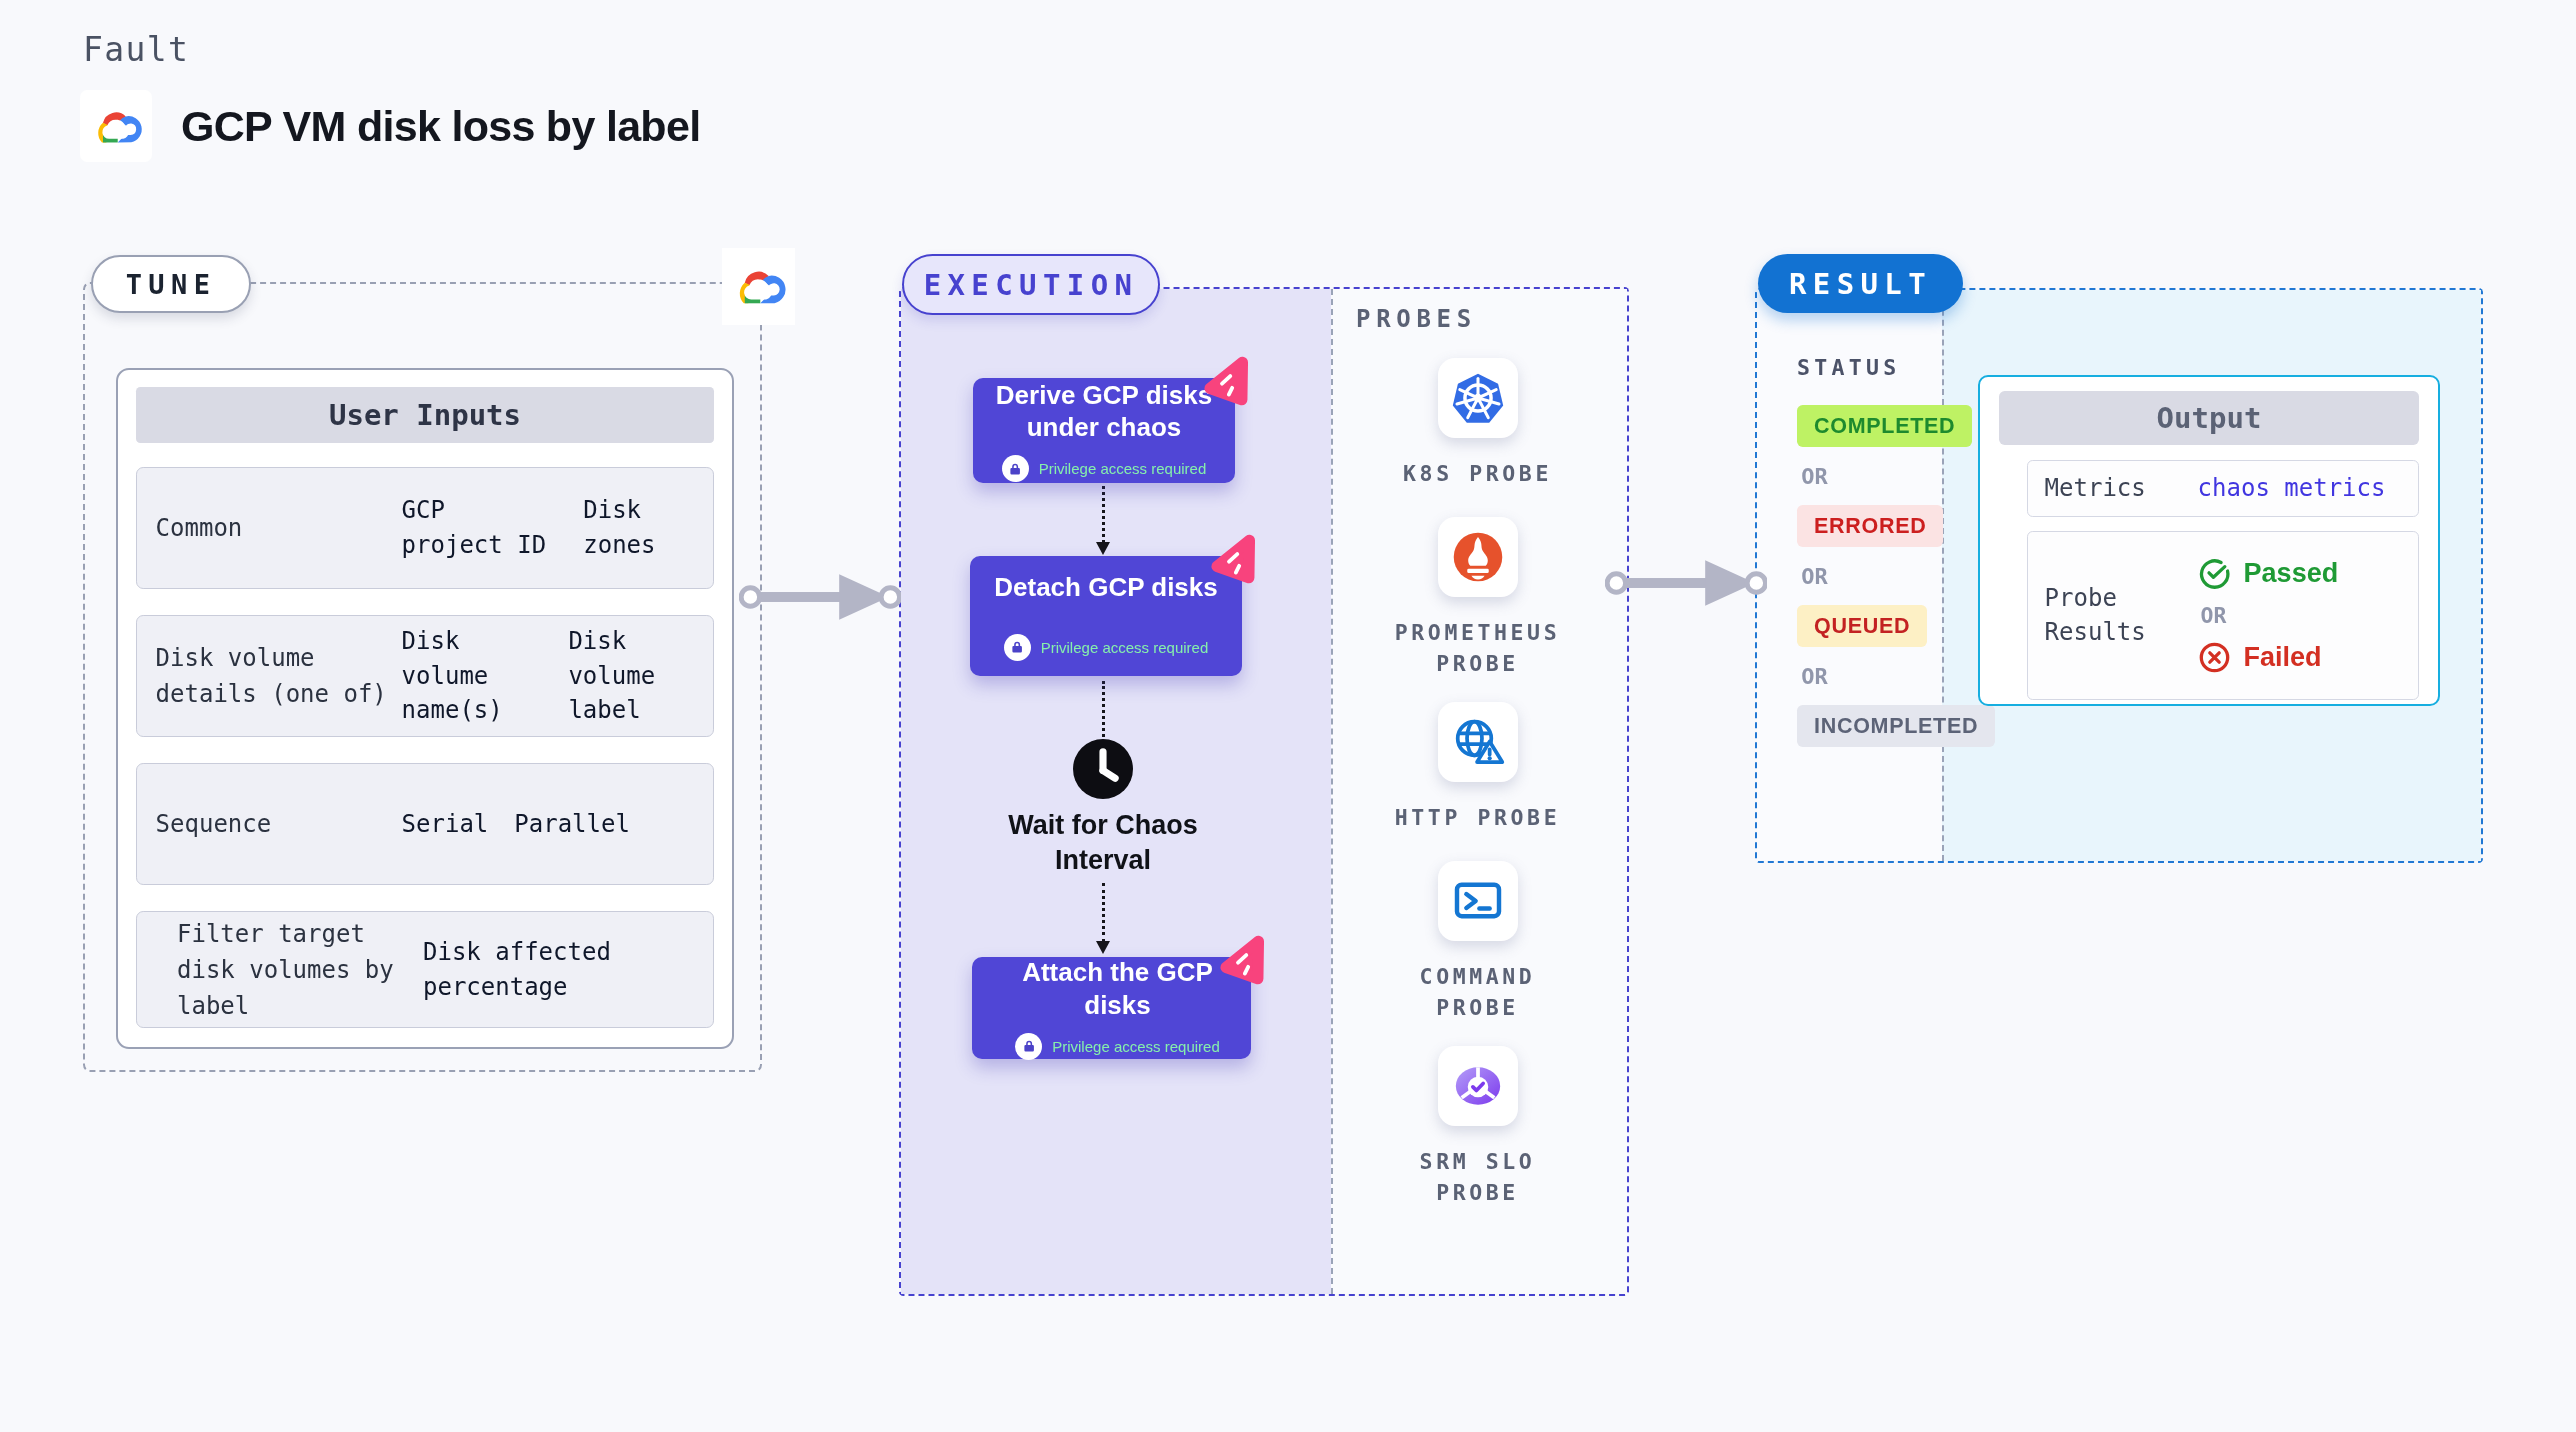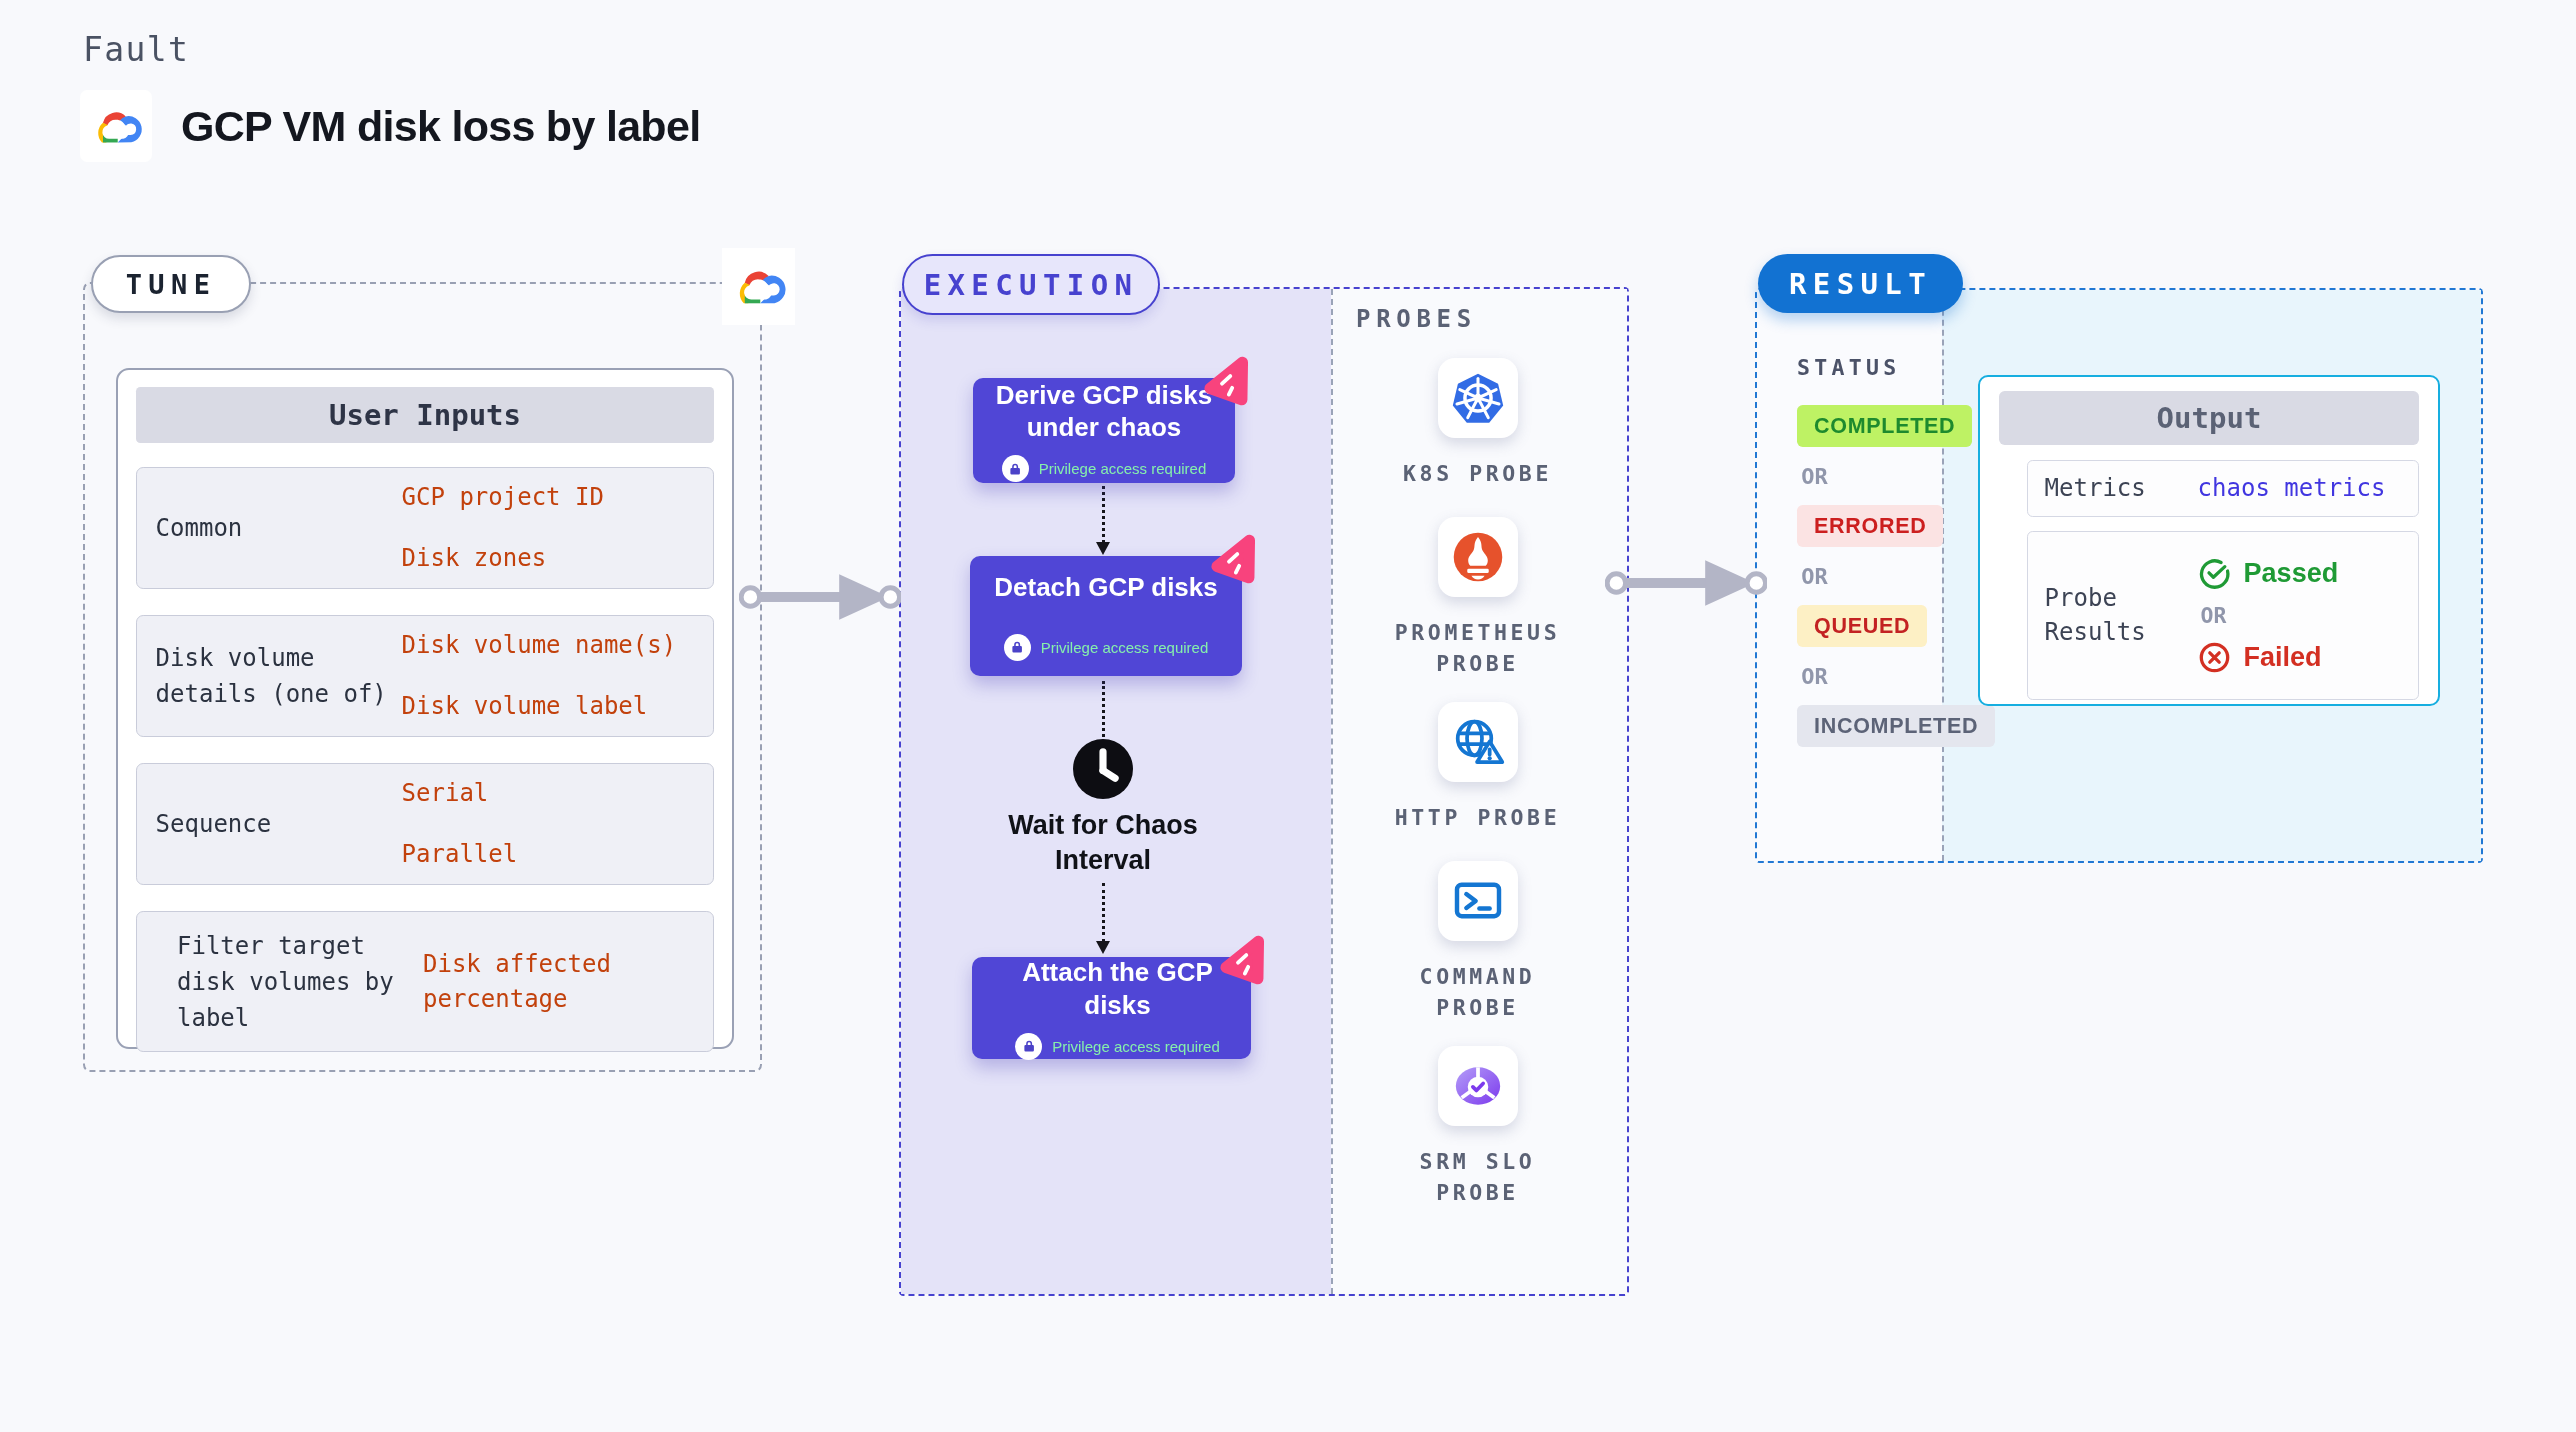--- a/index.html
+++ b/index.html
@@ -37,22 +37,22 @@
                 background:#fff; display:flex; align-items:center; justify-content:center; z-index:6; }
   .ui-card { position:absolute; left:116px; top:368px; width:618px; height:681px;
              background:#fff; border:2.9px solid #9aa1b5; border-radius:13px;
              padding:17px 18px; box-sizing:border-box; z-index:2; }
   .ui-header { height:56px; background:#d9dae4; border-radius:4.3px; display:flex; align-items:center;
                justify-content:center; font-size:29px; font-weight:bold; color:#2e3446; margin-bottom:24px; }
   .ui-row { background:#eff0f6; border:1.4px solid #c9ccda; border-radius:7.2px; display:flex;
             align-items:center; padding:18.6px 18.6px; margin-bottom:26px; box-sizing:border-box; }
   .ui-row:last-child { margin-bottom:0; }
   .ui-row-label { width:236px; font-size:24px; color:#2b3240; line-height:1.5; }
-  .ui-row-values { flex:1; display:flex; flex-direction:column; gap:26px; font-size:24px;
-                   color:#c2410c; padding-left:10px; line-height:1.45; }
+  .ui-row-values { flex:1; display:flex; flex-direction:row; gap:26px; font-size:24px;
+                   color:#0f172a; padding-left:10px; line-height:1.45; }
 
   
   .flow-box { position:absolute; left:899px; top:287px; width:726px; height:1005px;
               border:2.9px dashed #4742cf; border-radius:4.3px; display:flex; }
   .exec-zone { width:430px; background:#e4e3f8; }
   .probes-zone { flex:1; border-left:2.9px dashed #9aa3b8; background:#f9fafd; }
 
   .node { position:absolute; background:#5046d6; border-radius:10px; color:#fff;
           display:flex; flex-direction:column; align-items:center; justify-content:center;
           text-align:center; z-index:3; box-shadow:0 8.6px 17px rgba(60,50,180,.28); }
@@ -176,21 +176,21 @@
     </div>
 
     <div class="ui-row" style="height:122px;">
       <div class="ui-row-label">Sequence</div>
       <div class="ui-row-values">
         <span>Serial</span>
         <span>Parallel</span>
       </div>
     </div>
 
-    <div class="ui-row" style="height:141px;padding-left:40px;">
+    <div class="ui-row" style="height:117px;padding-left:40px;">
       <div class="ui-row-label">Filter target disk volumes by label</div>
       <div class="ui-row-values">
         <span style="max-width:337px;">Disk affected percentage</span>
       </div>
     </div>
   </div>
 
   <svg class="arrow arrow-1" width="162" height="54" viewBox="0 0 226 76">
     <rect x="18" y="31" width="130" height="14" fill="#b3b5c6"></rect>
     <polygon points="140,6 140,70 210,38" fill="#b3b5c6"></polygon>

